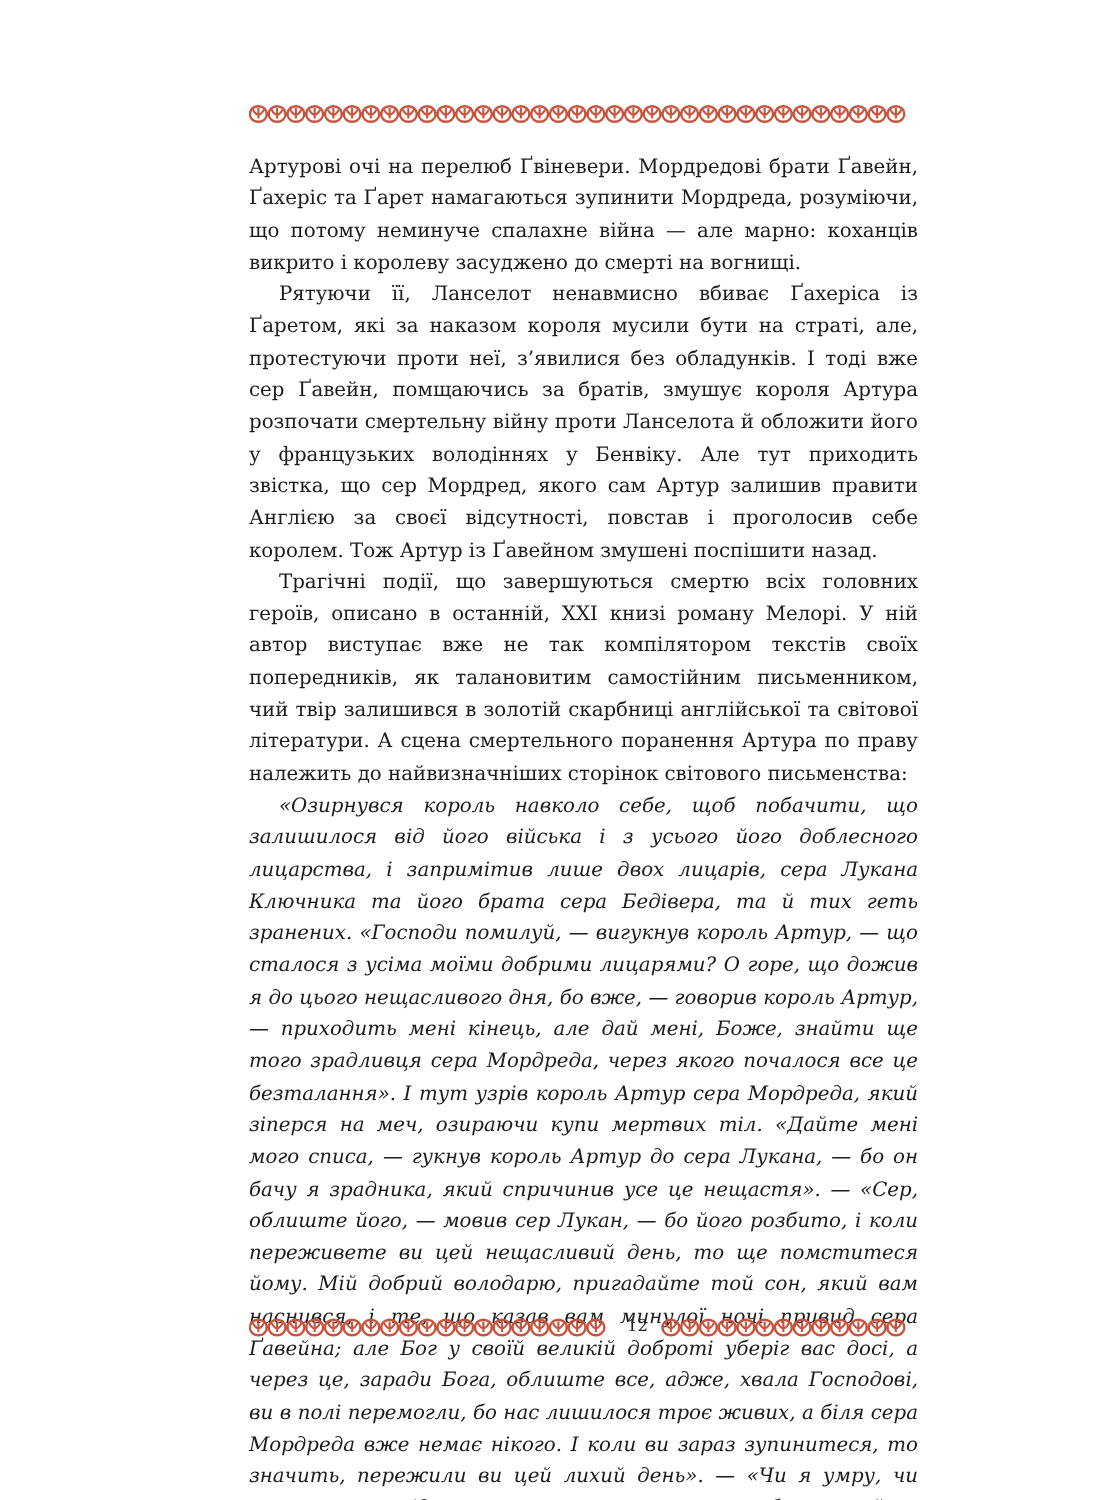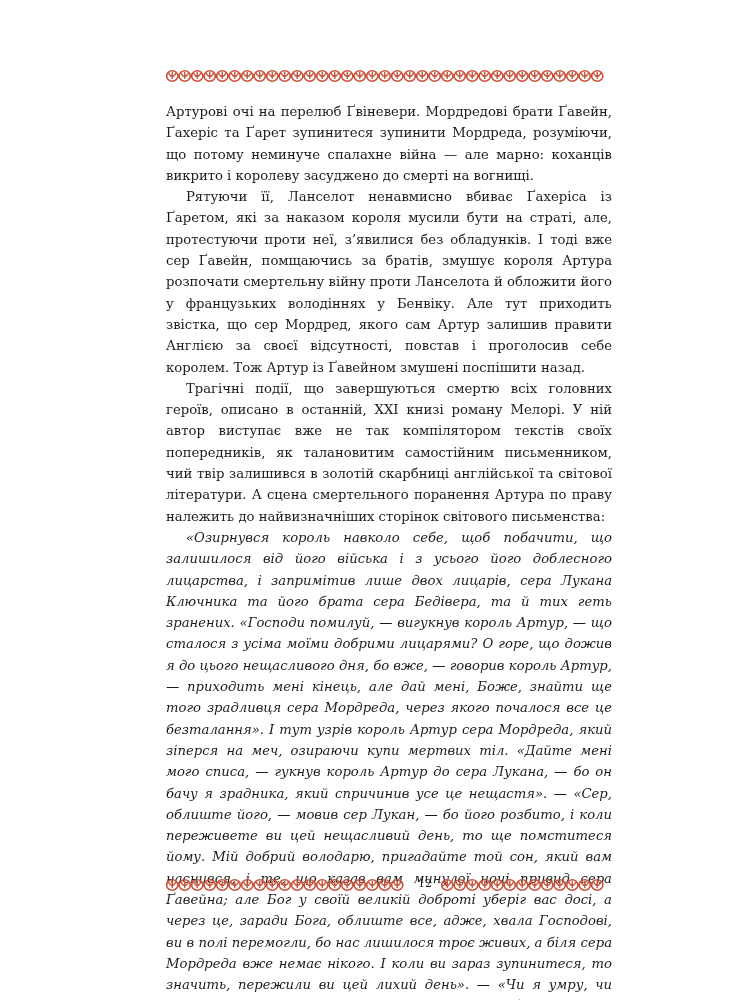--- a/index.html
+++ b/index.html
@@ -194,21 +194,21 @@
       </g>
       <g>
         <ellipse cx="431.25" cy="7" rx="5.65" ry="5.2" fill="none" stroke="#c8543d" stroke-width="1.6"></ellipse>
         <path d="M427.5 4 Q431.25 11 435 4 M431.25 3 L431.25 10" fill="none" stroke="#c8543d" stroke-width="1.4"></path>
         <circle cx="425" cy="7" r="1.4" fill="#c8543d"></circle>
       </g>
     </svg>
 </div>
 
 <div class="text">
-  <p class="first">Артурові очі на перелюб Ґвіневери. Мордредові брати Ґавейн, Ґахеріс та Ґарет зупинитеся зупинити Мордреда, розуміючи, що потому неминуче спалахне війна — але марно: коханців викрито і королеву засуджено до смерті на вогнищі.</p>
+  <p class="first">Артурові очі на перелюб Ґвіневери. Мордредові брати Ґавейн, Ґахеріс та Ґарет намагаються зупинити Мордреда, розуміючи, що потому неминуче спалахне війна — але марно: коханців викрито і королеву засуджено до смерті на вогнищі.</p>
   <p>Рятуючи її, Ланселот ненавмисно вбиває Ґахеріса із Ґаретом, які за наказом короля мусили бути на страті, але, протестуючи проти неї, з’явилися без обладунків. І тоді вже сер Ґавейн, помщаючись за братів, змушує короля Артура розпочати смертельну війну проти Ланселота й обложити його у французьких володіннях у Бенвіку. Але тут приходить звістка, що сер Мордред, якого сам Артур залишив правити Англією за своєї відсутності, повстав і проголосив себе королем. Тож Артур із Ґавейном змушені поспішити назад.</p>
   <p>Трагічні події, що завершуються смертю всіх головних героїв, описано в останній, XXI книзі роману Мелорі. У ній автор виступає вже не так компілятором текстів своїх попередників, як талановитим самостійним письменником, чий твір залишився в золотій скарбниці англійської та світової літератури. А сцена смертельного поранення Артура по праву належить до найвизначніших сторінок світового письменства:</p>
   <p class="quote">«Озирнувся король навколо себе, щоб побачити, що залишилося від його війська і з усього його доблесного лицарства, і запримітив лише двох лицарів, сера Лукана Ключника та його брата сера Бедівера, та й тих геть зранених. «Господи помилуй, — вигукнув король Артур, — що сталося з усіма моїми добрими лицарями? О горе, що дожив я до цього нещасливого дня, бо вже, — говорив король Артур, — приходить мені кінець, але дай мені, Боже, знайти ще того зрадливця сера Мордреда, через якого почалося все це безталання». І тут узрів король Артур сера Мордреда, який зіперся на меч, озираючи купи мертвих тіл. «Дайте мені мого списа, — гукнув король Артур до сера Лукана, — бо он бачу я зрадника, який спричинив усе це нещастя». — «Сер, облиште його, — мовив сер Лукан, — бо його розбито, і коли переживете ви цей нещасливий день, то ще помститеся йому. Мій добрий володарю, пригадайте той сон, який вам наснився, і те, що казав вам минулої ночі привид сера Ґавейна; але Бог у своїй великій доброті уберіг вас досі, а через це, заради Бога, облиште все, адже, хвала Господові, ви в полі перемогли, бо нас лишилося троє живих, а біля сера Мордреда вже немає нікого. І коли ви зараз зупинитеся, то значить, пережили ви цей лихий день». — «Чи я умру, чи житиму, — відказав король, — але коли побачив я його самого, він уже не втече від моєї руки, бо кращої нагоди я вже ніколи не матиму». — «Нехай Бог вам помагає!» — мовив сер Лукан. Тоді король Артур стиснув списа обома руками й побіг до сера Мордреда, вигукуючи: «Зраднику, надійшов твій смертний час!» І коли сер Мордред почув короля Артура, то побіг йому назустріч із мечем у руці; і король Артур дістав його за щитом, прохромивши його тіло вістрям наскрізь. Коли зрозумів сер Мордред, що його смертельно</p>
 </div>
 
 <div class="ornament" id="orn-bot-left">
   <svg preserveAspectRatio="none" viewBox="0 0 244 14">
       <g>
         <ellipse cx="6.25" cy="7" rx="5.65" ry="5.2" fill="none" stroke="#c8543d" stroke-width="1.6"></ellipse>
         <path d="M2.5 4 Q6.25 11 10 4 M6.25 3 L6.25 10" fill="none" stroke="#c8543d" stroke-width="1.4"></path>

